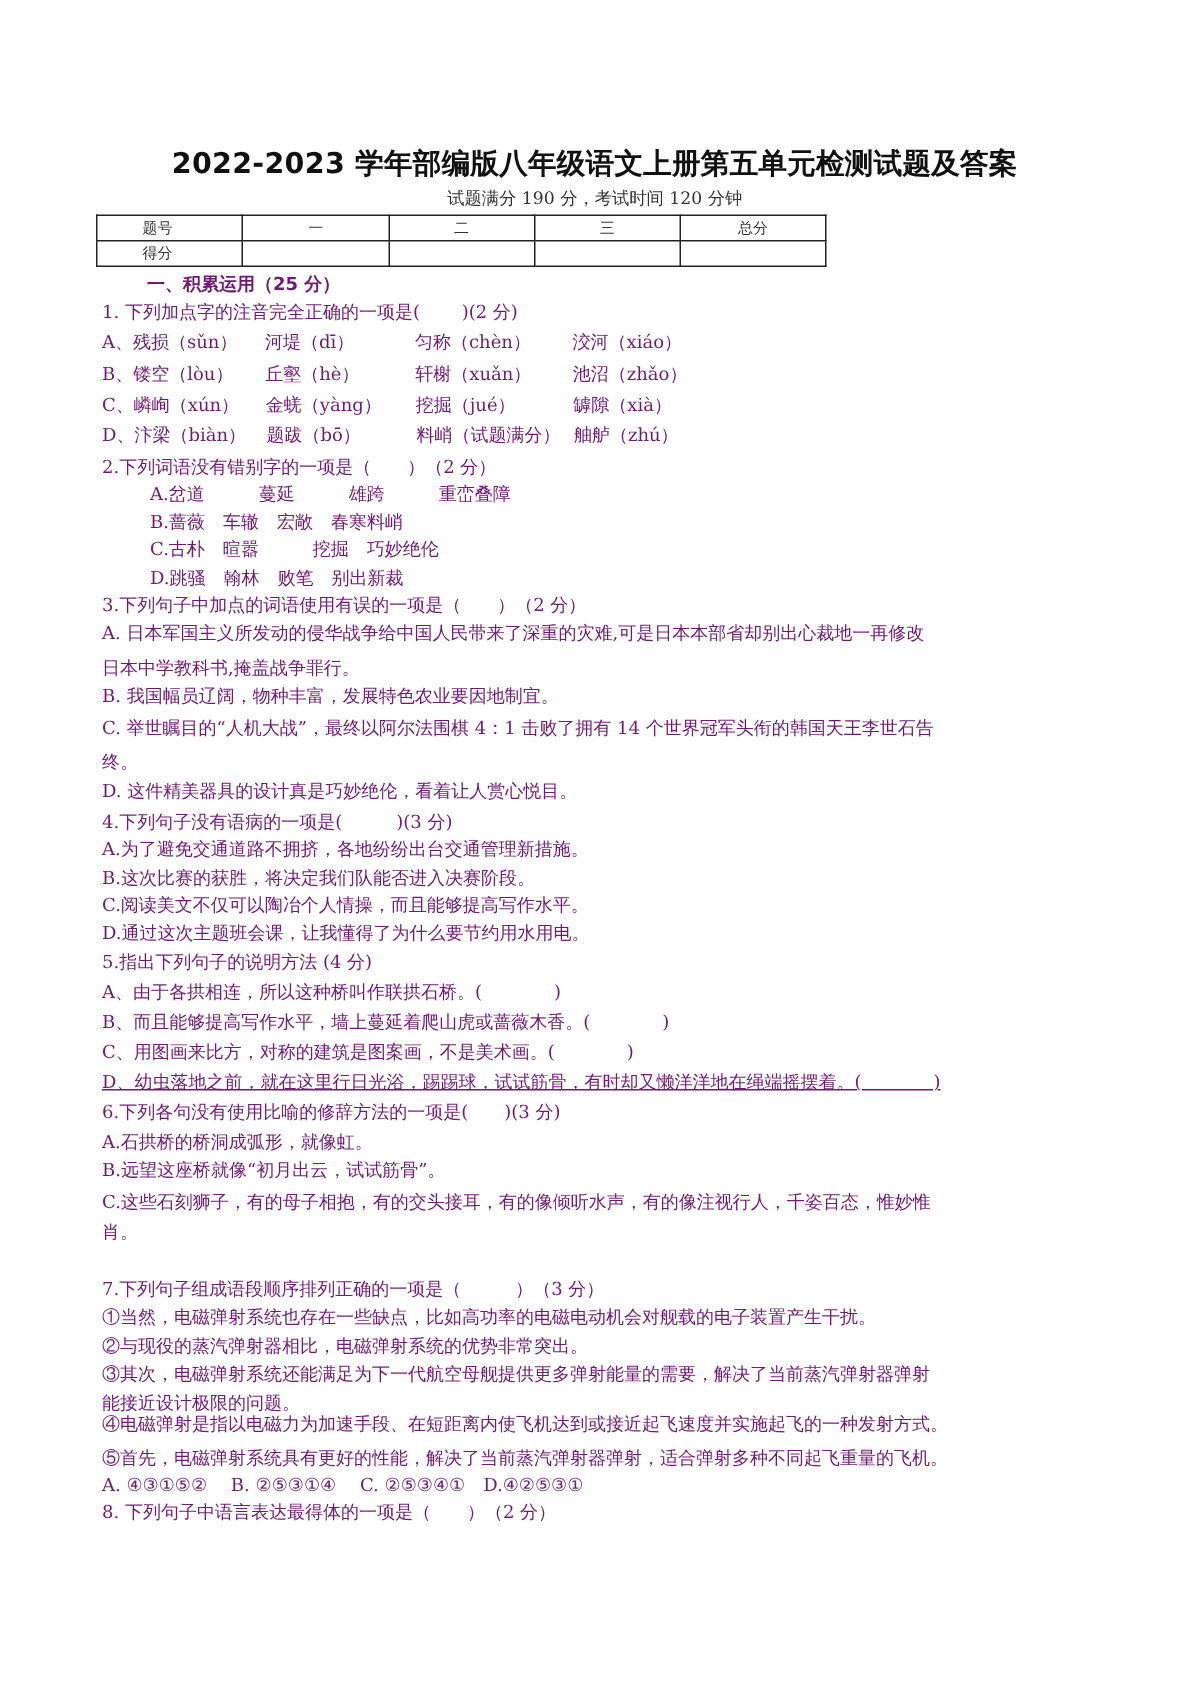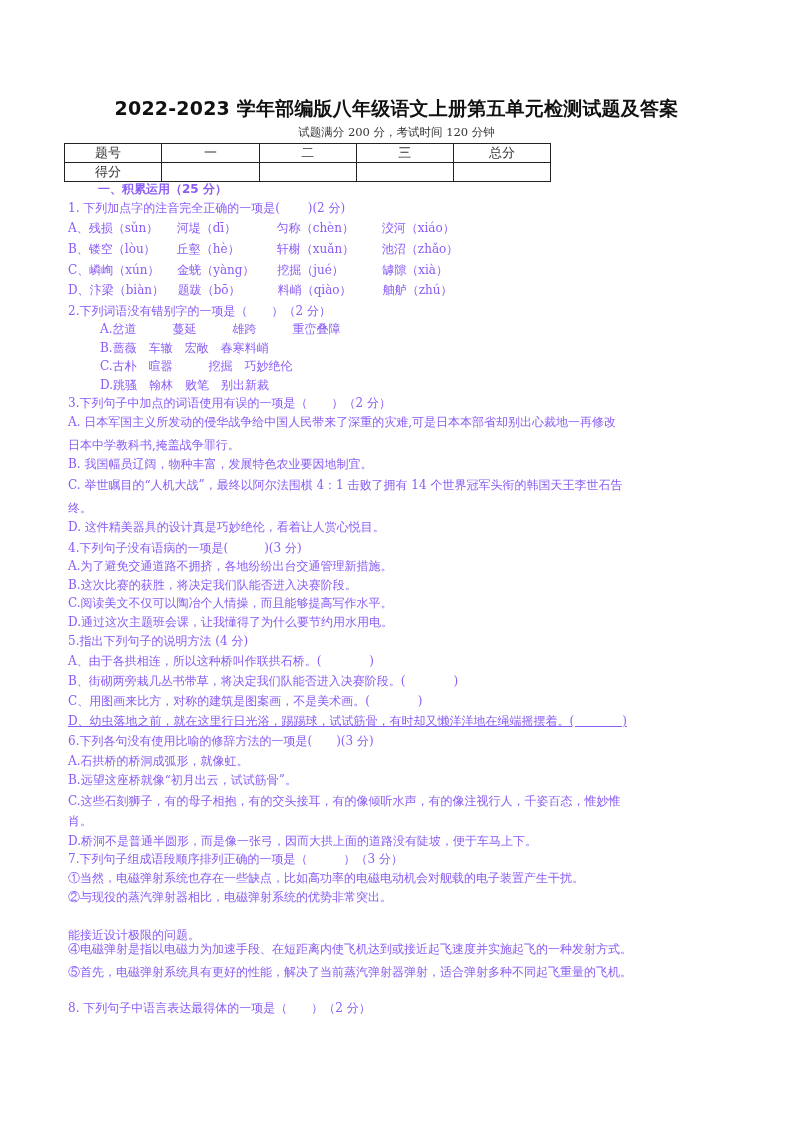--- a/index.html
+++ b/index.html
@@ -13,43 +13,43 @@
       position: absolute; left: 0; top: 96px; width: 793px; text-align: center;
       font-family: "DejaVu Sans", "Liberation Sans", sans-serif;
       font-weight: bold; font-size: 19px; letter-spacing: 0.2px; color: #111;
     }
     .subtitle {
       position: absolute; left: 0; top: 125px; width: 793px; text-align: center;
       font-size: 11.5px; color: #333;
     }
     table.score {
       position: absolute; left: 64px; top: 143px; width: 487px;
-      border-collapse: collapse; font-size: 13px; color: #333;
+      border-collapse: collapse; font-size: 10px; color: #333;
     }
     table.score td {
       border: 1px solid #222; height: 16px; padding: 0; text-align: center;
       width: 97px;
     }
     table.score td.first { text-align: left; padding-left: 30px; width: 67px; }
     .line {
       position: absolute; left: 68px; font-size: 12px; line-height: 18px;
-      white-space: nowrap; color: #8b5cf6;
+      white-space: nowrap; color: #701a75;
     }
     .indent { left: 100px; }
     .section {
       font-family: "DejaVu Sans", "Liberation Sans", sans-serif; font-weight: bold; font-size: 12px;
     }
   </style>
 </head>
 <body>
 
 <div class="page">
 
   <div class="title">2022-2023 学年部编版八年级语文上册第五单元检测试题及答案</div>
-  <div class="subtitle">试题满分 200 分，考试时间 120 分钟</div>
+  <div class="subtitle">试题满分 190 分，考试时间 120 分钟</div>
 
   <table class="score">
     <tbody>
         <tr>
       <td class="first">题号</td>
       <td>一</td>
       <td>二</td>
       <td>三</td>
       <td>总分</td>
     </tr>
@@ -69,21 +69,21 @@
   <div class="line" style="top:240px;">
     <span>B、</span><span style="display:inline-block;width:88px">镂空（lòu）</span><span style="display:inline-block;width:100px">丘壑（hè）</span><span style="display:inline-block;width:105px">轩榭（xuǎn）</span><span>池沼（zhǎo）</span>
   </div>
   <div class="line" style="top:219px;">
     <span>A、</span><span style="display:inline-block;width:88px">残损（sǔn）</span><span style="display:inline-block;width:100px">河堤（dī）</span><span style="display:inline-block;width:105px">匀称（chèn）</span><span>洨河（xiáo）</span>
   </div>
   <div class="line" style="top:261px;">
     <span>C、</span><span style="display:inline-block;width:88px">嶙峋（xún）</span><span style="display:inline-block;width:100px">金蜣（yàng）</span><span style="display:inline-block;width:105px">挖掘（jué）</span><span>罅隙（xià）</span>
   </div>
   <div class="line" style="top:281px;">
-    <span>D、</span><span style="display:inline-block;width:88px">汴梁（biàn）</span><span style="display:inline-block;width:100px">题跋（bō）</span><span style="display:inline-block;width:105px">料峭（qiào）</span><span>舳舻（zhú）</span>
+    <span>D、</span><span style="display:inline-block;width:88px">汴梁（biàn）</span><span style="display:inline-block;width:100px">题跋（bō）</span><span style="display:inline-block;width:105px">料峭（试题满分）</span><span>舳舻（zhú）</span>
   </div>
 
   <div class="line" style="top:302px;">2.下列词语没有错别字的一项是（　　）（2 分）</div>
   <div class="line indent" style="top:320px;">A.岔道　　　蔓延　　　雄跨　　　重峦叠障</div>
   <div class="line indent" style="top:339px;">B.蔷薇　车辙　宏敞　春寒料峭</div>
   <div class="line indent" style="top:357px;">C.古朴　暄嚣　　　挖掘　巧妙绝伦</div>
   <div class="line indent" style="top:376px;">D.跳骚　翰林　败笔　别出新裁</div>
 
   <div class="line" style="top:394px;">3.下列句子中加点的词语使用有误的一项是（　　）（2 分）</div>
   <div class="line" style="top:413px;">A. 日本军国主义所发动的侵华战争给中国人民带来了深重的灾难,可是日本本部省却别出心裁地一再修改</div>
@@ -94,33 +94,34 @@
   <div class="line" style="top:518px;">D. 这件精美器具的设计真是巧妙绝伦，看着让人赏心悦目。</div>
 
   <div class="line" style="top:539px;">4.下列句子没有语病的一项是(　　　)(3 分)</div>
   <div class="line" style="top:557px;">A.为了避免交通道路不拥挤，各地纷纷出台交通管理新措施。</div>
   <div class="line" style="top:594px;">C.阅读美文不仅可以陶冶个人情操，而且能够提高写作水平。</div>
   <div class="line" style="top:576px;">B.这次比赛的获胜，将决定我们队能否进入决赛阶段。</div>
   <div class="line" style="top:613px;">D.通过这次主题班会课，让我懂得了为什么要节约用水用电。</div>
 
   <div class="line" style="top:632px;">5.指出下列句子的说明方法 (4 分)</div>
   <div class="line" style="top:652px;">A、由于各拱相连，所以这种桥叫作联拱石桥。(　　　　)</div>
-  <div class="line" style="top:672px;">B、街砌两旁栽几丛书带草，将决定我们队能否进入决赛阶段。(　　　　)</div>
+  <div class="line" style="top:672px;">B、而且能够提高写作水平，墙上蔓延着爬山虎或蔷薇木香。(　　　　)</div>
   <div class="line" style="top:692px;">C、用图画来比方，对称的建筑是图案画，不是美术画。(　　　　)</div>
   <div class="line" style="top:712px;text-decoration:underline;">D、幼虫落地之前，就在这里行日光浴，踢踢球，试试筋骨，有时却又懒洋洋地在绳端摇摆着。(　　　　)</div>
 
   <div class="line" style="top:732px;">6.下列各句没有使用比喻的修辞方法的一项是(　　)(3 分)</div>
   <div class="line" style="top:752px;">A.石拱桥的桥洞成弧形，就像虹。</div>
   <div class="line" style="top:771px;">B.远望这座桥就像“初月出云，试试筋骨”。</div>
   <div class="line" style="top:792px;">C.这些石刻狮子，有的母子相抱，有的交头接耳，有的像倾听水声，有的像注视行人，千姿百态，惟妙惟</div>
   <div class="line" style="top:812px;">肖。</div>
-  <div class="line" style="top:832px;">D.桥洞不是普通半圆形，而是像一张弓，因而大拱上面的道路没有陡坡，便于车马上下。</div>
 
   <div class="line" style="top:850px;">7.下列句子组成语段顺序排列正确的一项是（　　　）（3 分）</div>
   <div class="line" style="top:869px;">①当然，电磁弹射系统也存在一些缺点，比如高功率的电磁电动机会对舰载的电子装置产生干扰。</div>
   <div class="line" style="top:888px;">②与现役的蒸汽弹射器相比，电磁弹射系统的优势非常突出。</div>
+  <div class="line" style="top:907px;">③其次，电磁弹射系统还能满足为下一代航空母舰提供更多弹射能量的需要，解决了当前蒸汽弹射器弹射</div>
   <div class="line" style="top:926px;">能接近设计极限的问题。</div>
   <div class="line" style="top:940px;">④电磁弹射是指以电磁力为加速手段、在短距离内使飞机达到或接近起飞速度并实施起飞的一种发射方式。</div>
   <div class="line" style="top:963px;">⑤首先，电磁弹射系统具有更好的性能，解决了当前蒸汽弹射器弹射，适合弹射多种不同起飞重量的飞机。</div>
+  <div class="line" style="top:981px;">A. ④③①⑤②　 B. ②⑤③①④　 C. ②⑤③④①　D.④②⑤③①</div>
 
   <div class="line" style="top:999px;">8. 下列句子中语言表达最得体的一项是（　　）（2 分）</div>
 
 </div>
 
 </body></html>

